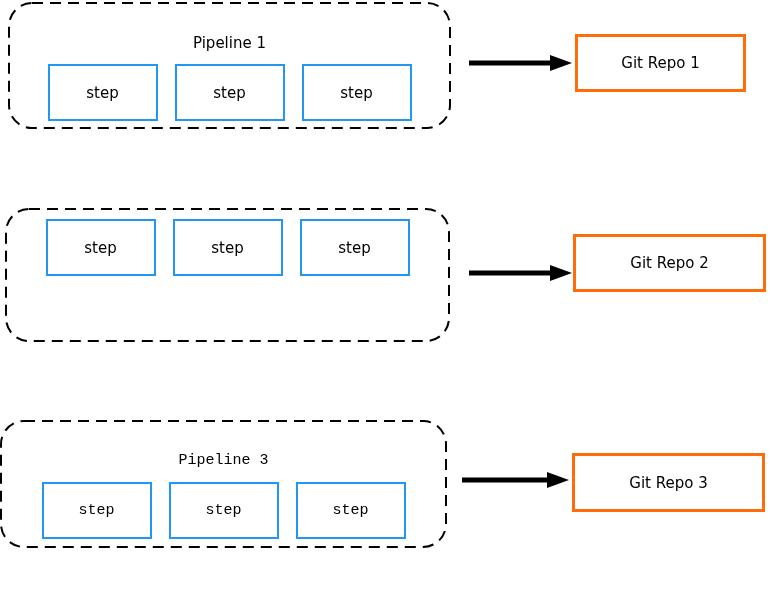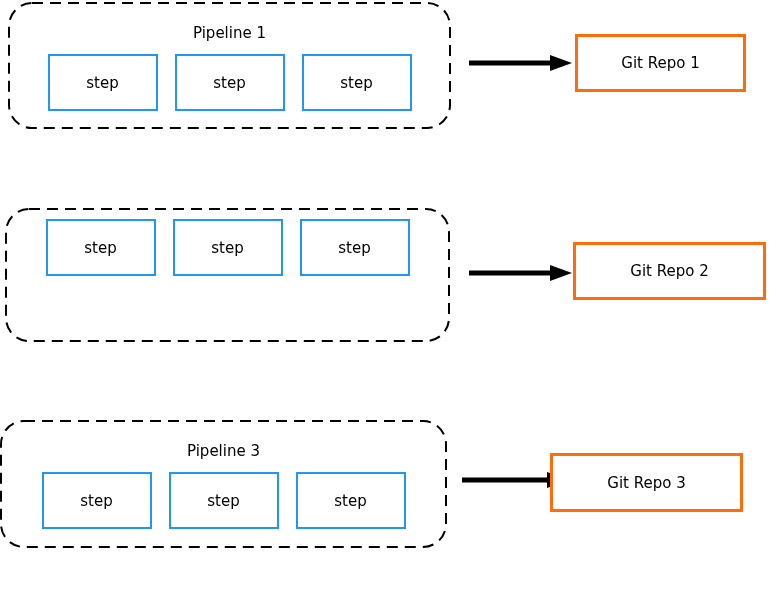--- a/index.html
+++ b/index.html
@@ -34,21 +34,21 @@
     pointer-events: none;
   }
   .pipeline-border-svg rect {
     fill: none;
     stroke: var(--pipeline-border);
     stroke-width: 2;
     stroke-dasharray: 11 7;
   }
   .pipeline-title {
     position: relative;
-    margin-top: 21px;
+    margin-top: 31px;
     text-align: center;
     font-size: 15px;
     line-height: 20px;
     color: var(--text);
   }
   .steps {
     position: relative;
     margin-top: 11px;
     display: flex;
     justify-content: center;
@@ -115,32 +115,32 @@
     <div class="steps">
       <div class="step">step</div>
       <div class="step">step</div>
       <div class="step">step</div>
     </div>
   </div>
   <svg class="arrow-svg" style="left:466px; top:264px;" width="108" height="18" viewBox="0 0 108 18">
     <line x1="3" y1="9" x2="88" y2="9"></line>
     <polygon points="84,1 106,9 84,17"></polygon>
   </svg>
-  <div class="repo" style="left:573px; top:242px; width:193px; height:58px;">Git Repo 2</div>
+  <div class="repo" style="left:573px; top:234px; width:193px; height:58px;">Git Repo 2</div>
 
-  <div class="pipeline" style="left:0px; top:420px; width:447px; height:128px;">
+  <div class="pipeline" style="left:0px; top:420px; width:447px; height:128px;font-family:Liberation Mono, monospace;">
     <svg class="pipeline-border-svg" width="447" height="128" viewBox="0 0 447 128">
       <rect x="1" y="1" width="445" height="126" rx="23" ry="23"></rect>
     </svg>
     <div class="pipeline-title">Pipeline 3</div>
     <div class="steps">
       <div class="step">step</div>
       <div class="step">step</div>
       <div class="step">step</div>
     </div>
   </div>
   <svg class="arrow-svg" style="left:459px; top:471px;" width="112" height="18" viewBox="0 0 112 18">
     <line x1="3" y1="9" x2="92" y2="9"></line>
     <polygon points="88,1 110,9 88,17"></polygon>
   </svg>
-  <div class="repo" style="left:550px; top:453px; width:193px; height:59px;">Git Repo 3</div>
+  <div class="repo" style="left:572px; top:453px; width:193px; height:59px;">Git Repo 3</div>
 
 </div>
 
 </body></html>

